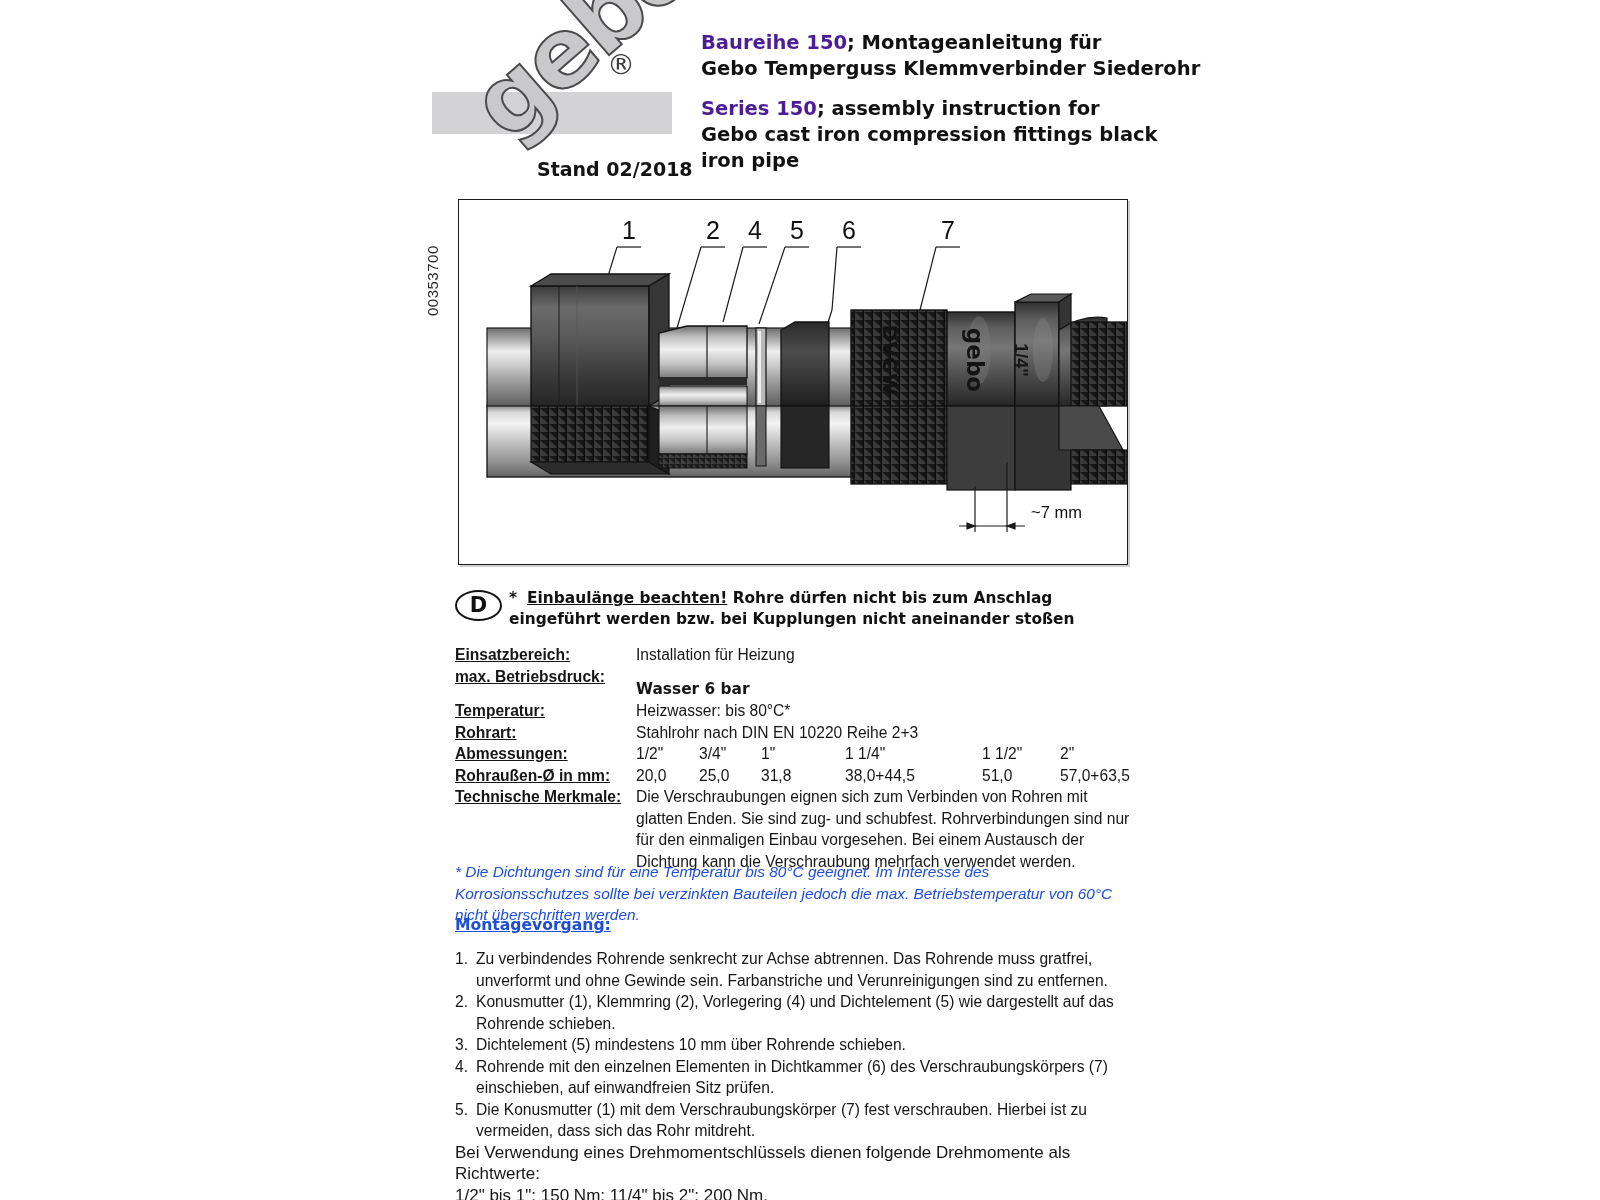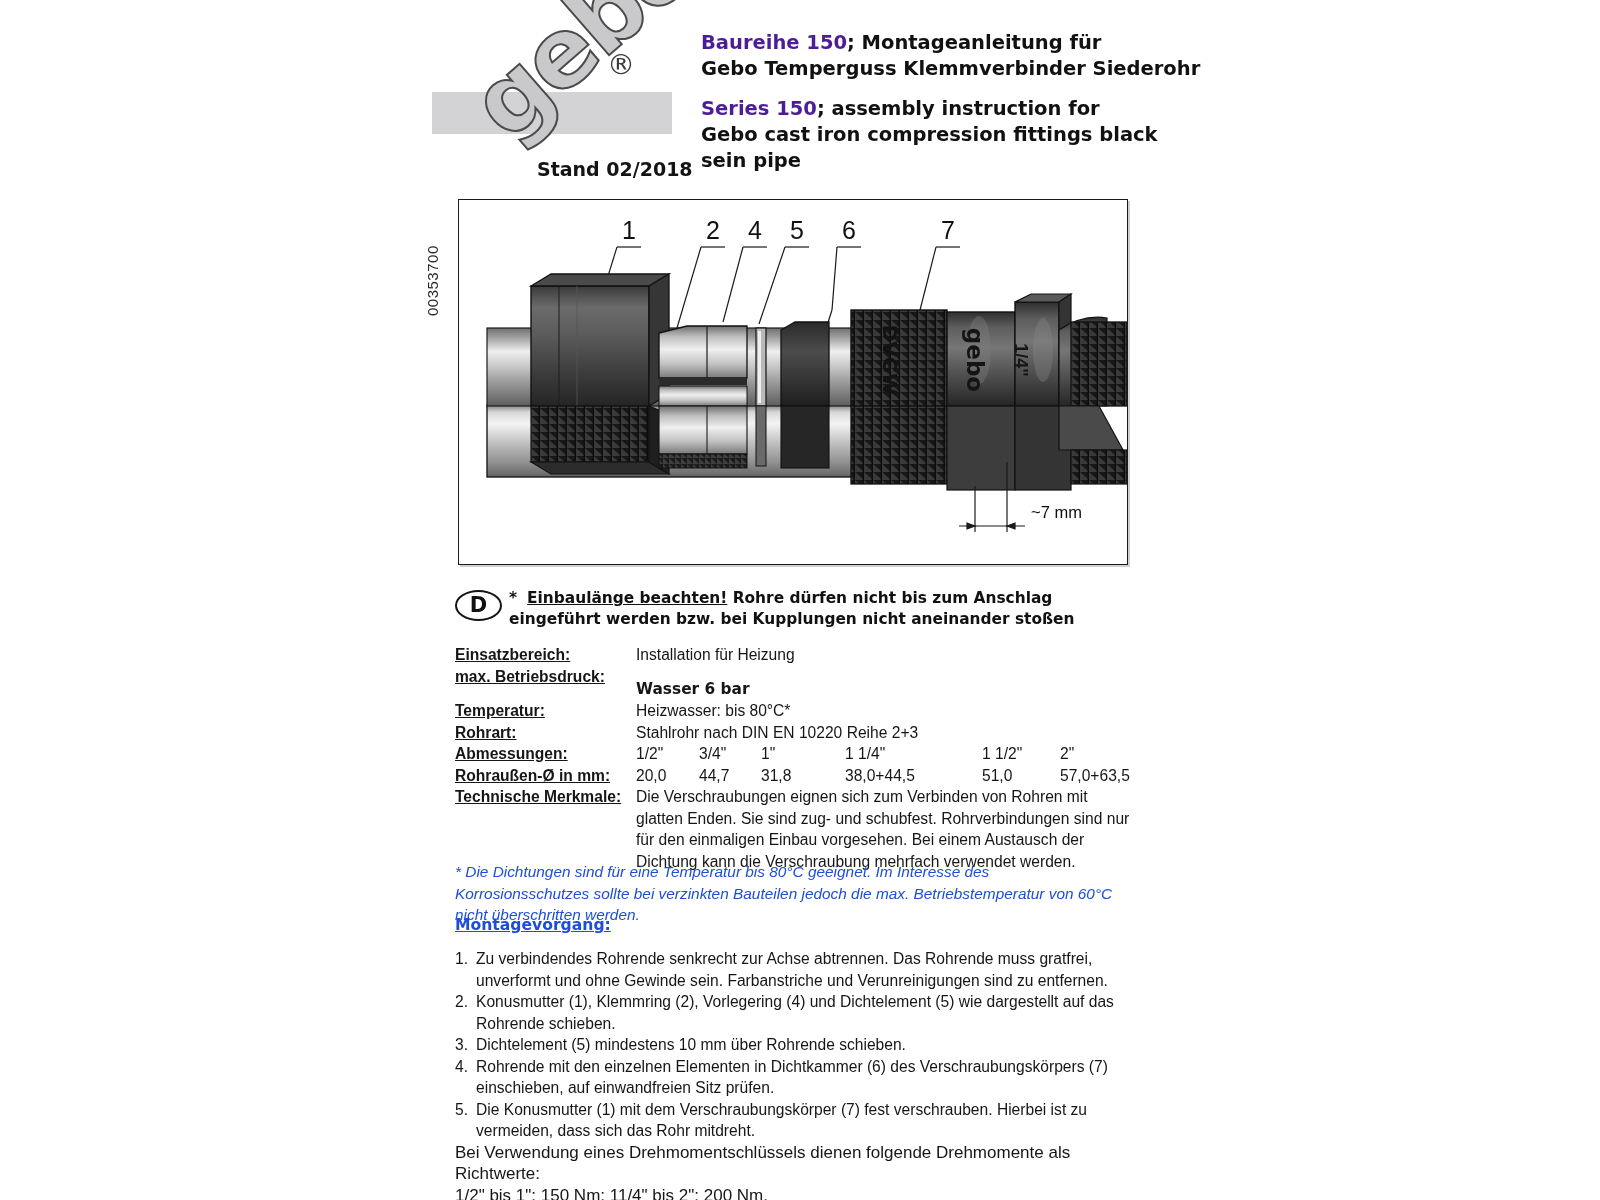--- a/index.html
+++ b/index.html
@@ -237,21 +237,21 @@
   </div>
 
   <div id="stand-date">Stand 02/2018</div>
 
   <div id="title-block">
     <div class="title-line"><span class="muted">Baureihe 150</span><span>; Montageanleitung für</span></div>
     <div class="title-line">Gebo Temperguss Klemmverbinder Siederohr</div>
     <div class="title-gap"></div>
     <div class="title-line"><span class="muted">Series 150</span><span>; assembly instruction for</span></div>
     <div class="title-line">Gebo cast iron compression fittings black</div>
-    <div class="title-line">sein pipe</div>
+    <div class="title-line">iron pipe</div>
   </div>
 </div>
 
 <div id="vert-code">00353700</div>
 
 <div id="drawing-box">
   <svg id="drawing-svg" viewBox="0 0 668 364" xmlns="http://www.w3.org/2000/svg">
     <defs>
       <linearGradient id="pipeG" x1="0" y1="0" x2="0" y2="1">
         <stop offset="0%" stop-color="#6f6f6f"></stop>
@@ -444,21 +444,21 @@
           <div class="dim-cell dc5">2"</div>
         </div>
       </div>
     </div>
 
     <div class="spec-row">
       <div class="spec-label">Rohraußen-Ø in mm:</div>
       <div class="spec-value">
         <div class="dim-grid">
           <div class="dim-cell dc0">20,0</div>
-          <div class="dim-cell dc1">44,7</div>
+          <div class="dim-cell dc1">25,0</div>
           <div class="dim-cell dc2">31,8</div>
           <div class="dim-cell dc3">38,0+44,5</div>
           <div class="dim-cell dc4">51,0</div>
           <div class="dim-cell dc5">57,0+63,5</div>
         </div>
       </div>
     </div>
 
     <div class="spec-row">
       <div class="spec-label">Technische Merkmale:</div>

